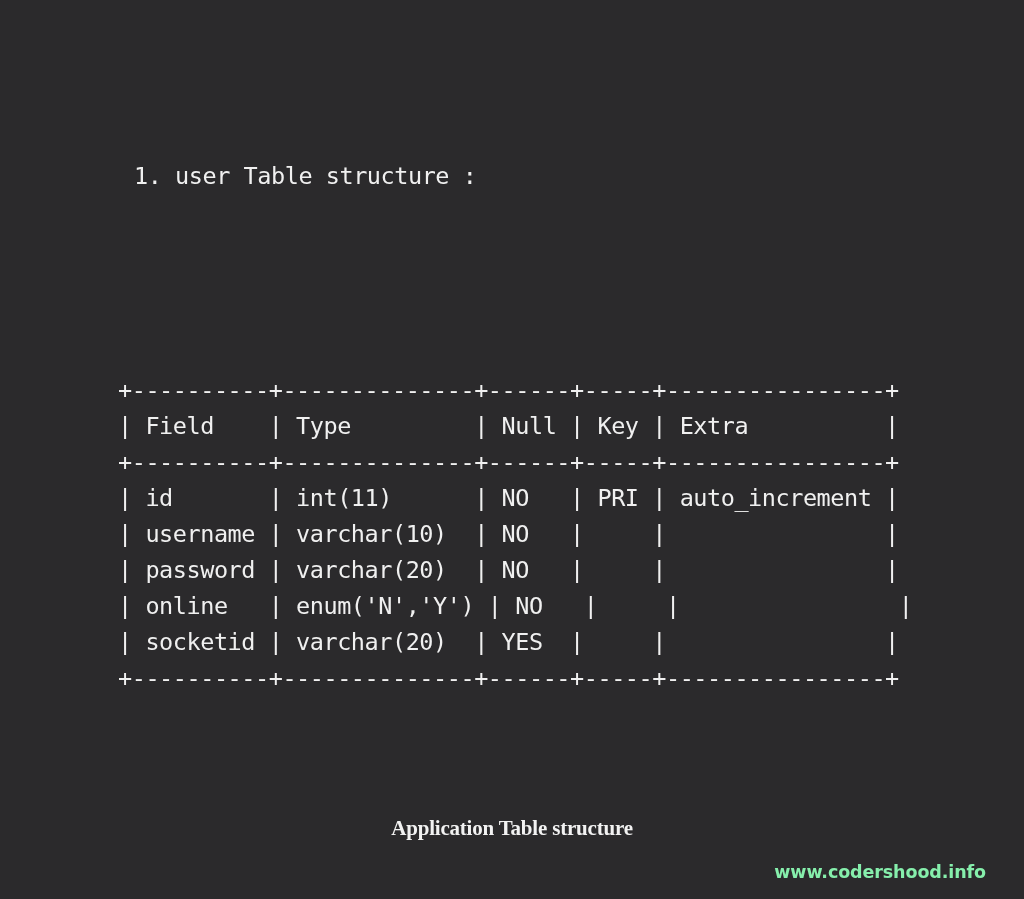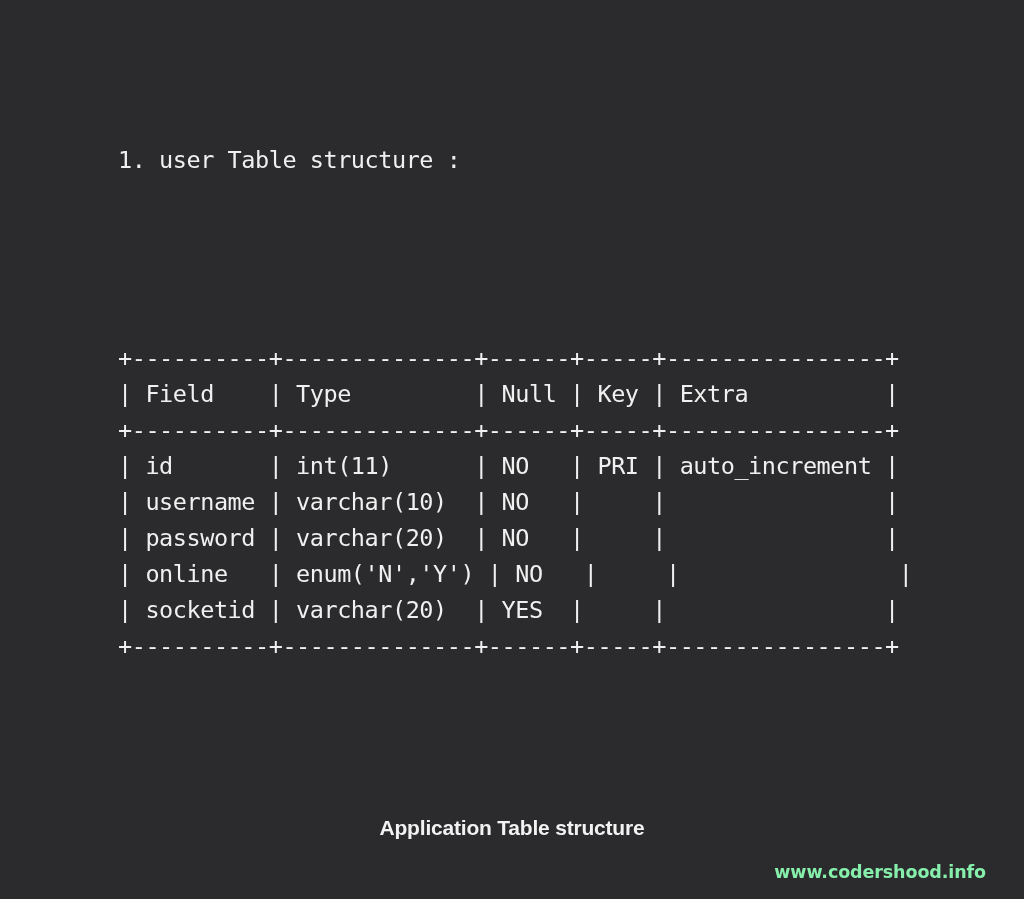--- a/index.html
+++ b/index.html
@@ -24,21 +24,21 @@
     font-family: "DejaVu Sans Mono", "Liberation Mono", monospace;
     font-size: 23.5px;
     line-height: 36px;
     letter-spacing: -0.45px;
     white-space: pre;
     font-weight: 400;
     -webkit-font-smoothing: antialiased;
   }
   .block-title {
     white-space: pre;
-    margin: 0;
+    margin: 16px;
   }
   .ascii-table {
     white-space: pre;
     margin: 0;
   }
   .spacer-line {
     display: block;
     height: 36px;
   }
   .spacer-half {
@@ -47,21 +47,21 @@
   }
 
   
   .caption {
     position: absolute;
     top: 816px;
     left: 0;
     width: 1024px;
     text-align: center;
     color: #f2f2f2;
-    font-family: Liberation Sans, sans-serif;
+    font-family: Liberation Serif, serif;
     font-weight: bold;
     font-size: 21px;
     letter-spacing: -0.2px;
   }
   .footer {
     position: absolute;
     top: 862px;
     right: 38px;
     color: #86efac;
     font-family: "DejaVu Sans", "Liberation Sans", sans-serif;

